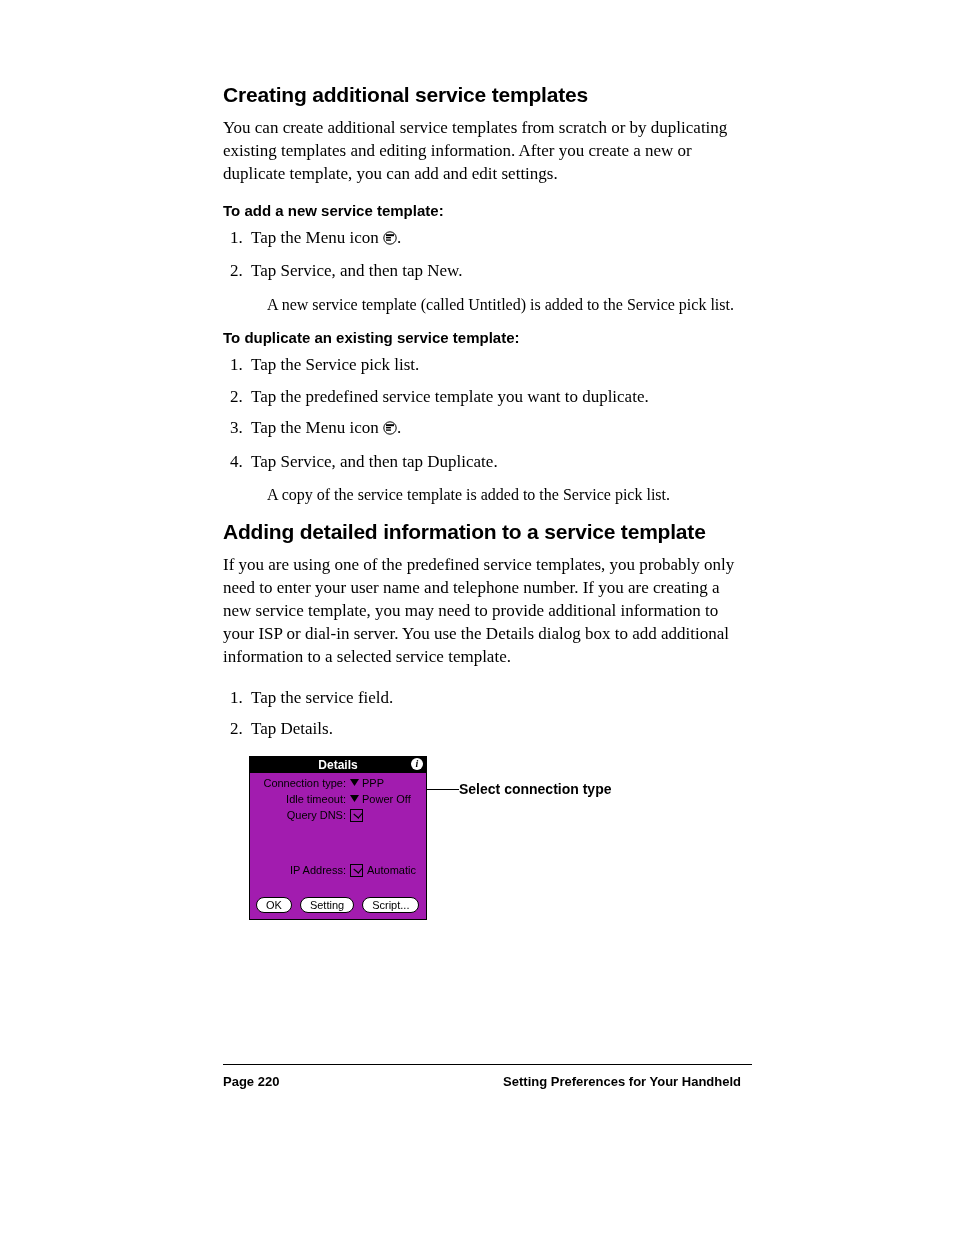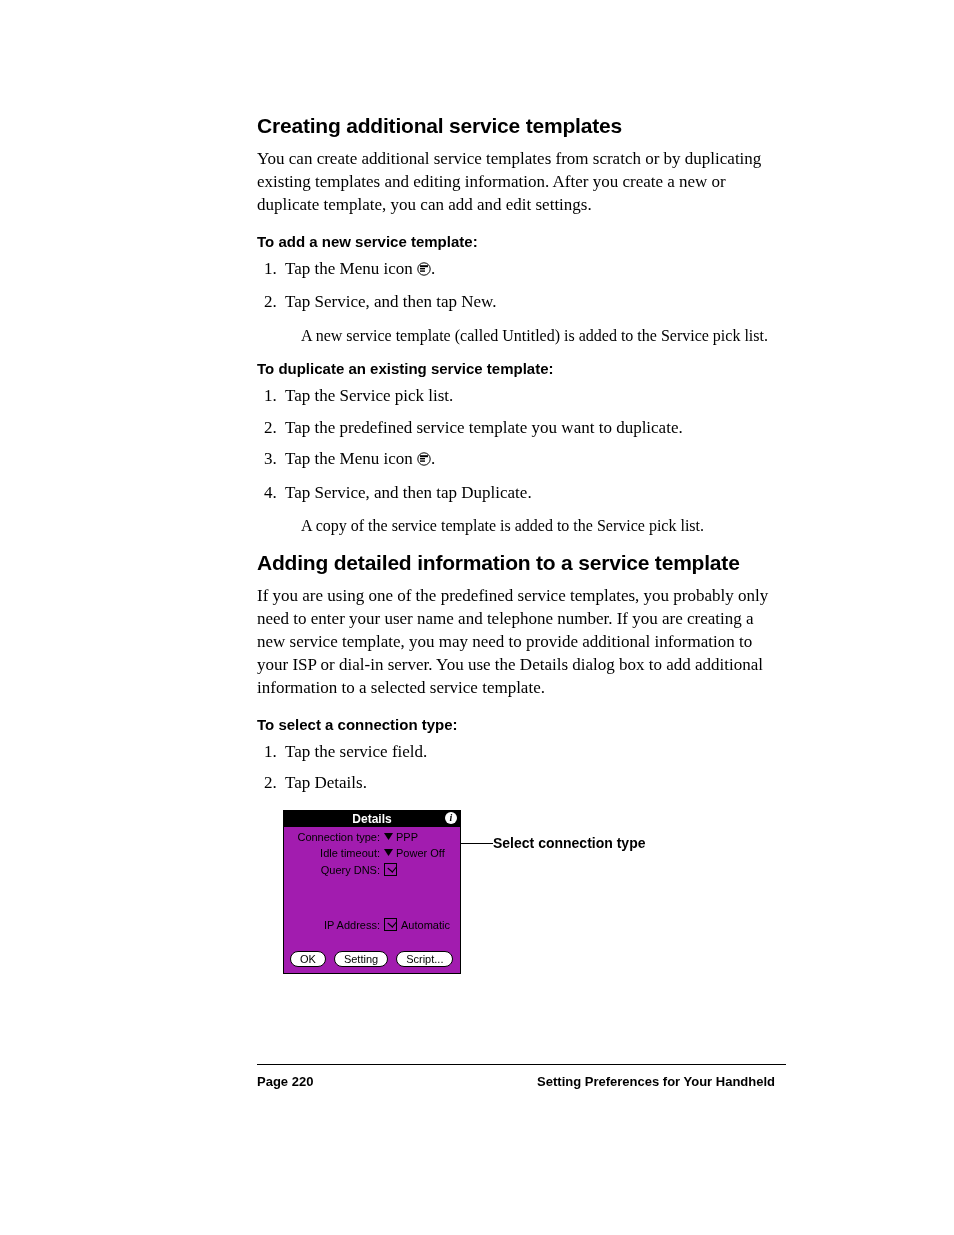--- a/index.html
+++ b/index.html
@@ -7,23 +7,22 @@
     padding: 0;
     background: #fff;
     font-family: "Palatino Linotype", "Book Antiqua", Palatino, Georgia, serif;
     color: #000;
     width: 954px;
   }
   .page {
     box-sizing: border-box;
     width: 872px;
     min-height: 1235px;
-    padding: 114px 120px 60px 223px;
-    position: relative;
-    margin-left: 34px;
+    padding: 83px 120px 60px 223px;
+    position: relative;
   }
   .heading {
     font-family: Arial, Helvetica, sans-serif;
     font-weight: 900;
     font-size: 21px;
     margin: 0 0 10px 0;
     letter-spacing: -0.2px;
   }
   .para {
     font-size: 17px;
@@ -96,21 +95,21 @@
     font-style: italic;
     font-family: Georgia, serif;
   }
   .dlg-body {
     padding: 4px 6px 4px 6px;
     min-height: 120px;
     box-sizing: border-box;
   }
   .drow {
     display: flex;
-    align-items: flex-end;
+    align-items: flex-start;
     margin-bottom: 4px;
   }
   .dlabel {
     width: 90px;
     text-align: right;
     padding-right: 2px;
     white-space: nowrap;
   }
   .tri {
     display: inline-block;
@@ -221,21 +220,20 @@
           </svg>
       </span><span>.</span>
     </li>
     <li>Tap Service, and then tap Duplicate.</li>
   </ol>
   <p class="indent-note">A copy of the service template is added to the Service pick list.</p>
 
   <h2 class="heading">Adding detailed information to a service template</h2>
   <p class="para">If you are using one of the predefined service templates, you probably only need to enter your user name and telephone number. If you are creating a new service template, you may need to provide additional information to your ISP or dial-in server. You use the Details dialog box to add additional information to a selected service template.</p>
 
-  <div class="subhead">To select a connection type:</div>
   <ol class="steps">
     <li>Tap the service field.</li>
     <li>Tap Details.</li>
   </ol>
 
   <div class="figure-row">
     <div class="details-dialog">
       <div class="dlg-title">
         <span>Details</span>
         <span class="info-icon">i</span>

